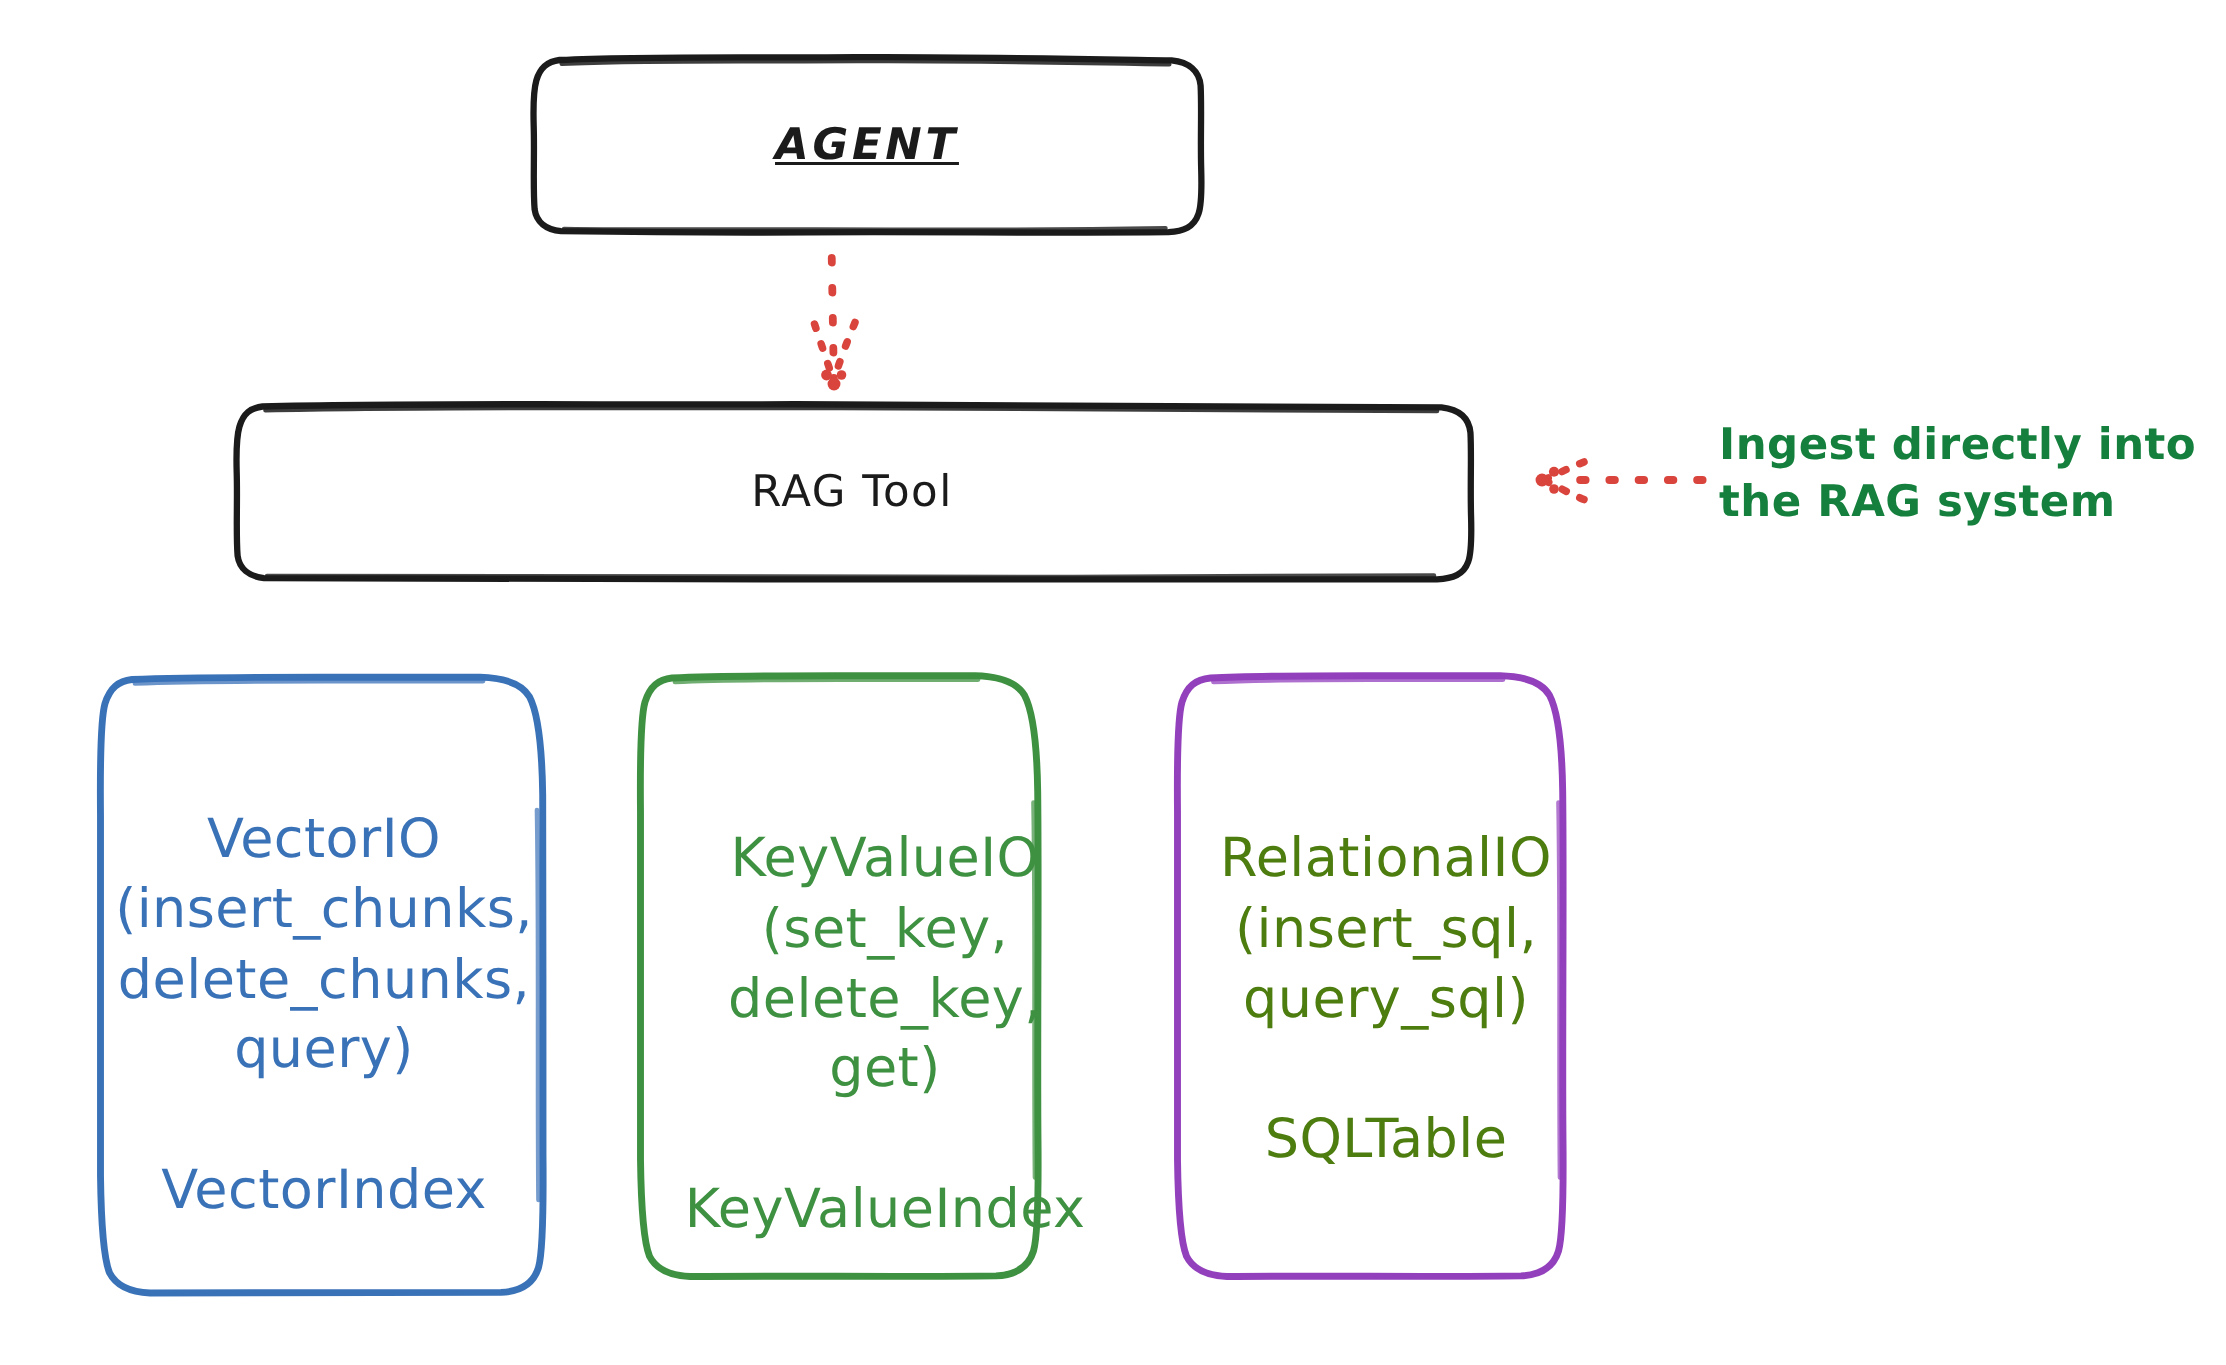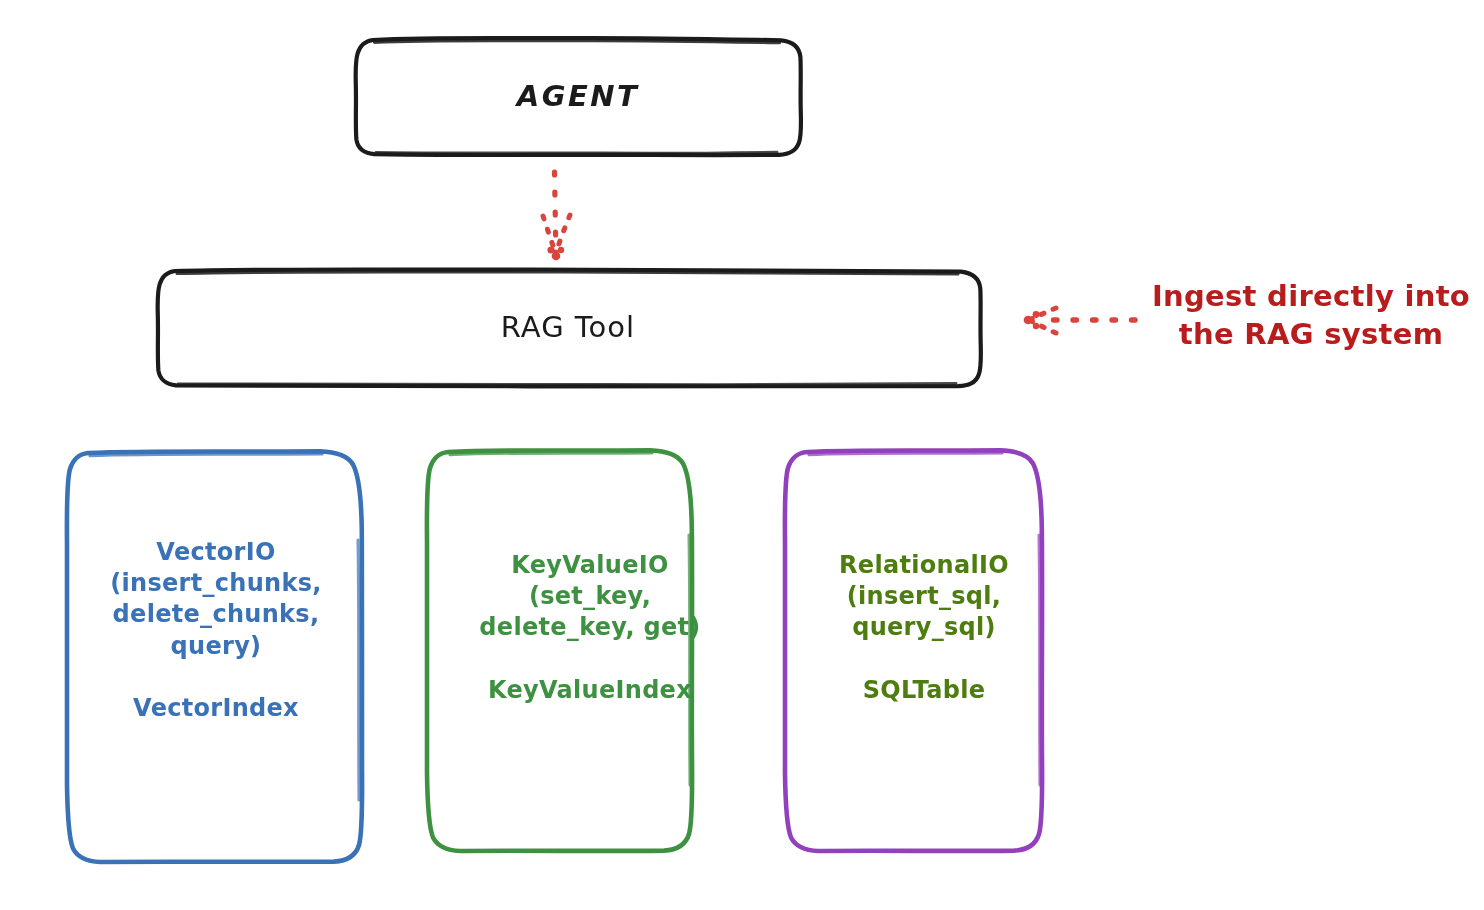--- a/index.html
+++ b/index.html
@@ -53,20 +53,21 @@
     width: 446px;
     height: 118px;
   }
   #agent-node .node-label {
     font-family: "DejaVu Sans", sans-serif;
     font-size: 29px;
     font-style: italic;
     font-weight: 600;
     color: #1b1b1b;
     letter-spacing: 2.5px;
+    text-decoration: underline;
   }
 
   
   #ragtool-node {
     left: 156px;
     top: 269px;
     width: 824px;
     height: 117px;
   }
   #ragtool-node .node-label {
@@ -76,22 +77,22 @@
     color: #1b1b1b;
     letter-spacing: 1px;
   }
 
   
   .store {
     align-items: flex-start;
     justify-content: center;
   }
   .store .node-label {
-    font-size: 24px;
-    font-weight: 700;
+    font-size: 36px;
+    font-weight: 400;
     line-height: 1.30;
     letter-spacing: 0.3px;
     text-align: center;
   }
 
   #vectorio-node {
     left: 68px;
     top: 450px;
     width: 296px;
     height: 414px;
@@ -116,22 +117,22 @@
     padding-top: 101px;
   }
   #relationalio-node .node-label { color: #4d7c0f; }
 
   
   #ingest-note {
     position: absolute;
     left: 1146px;
     top: 278px;
     width: 330px;
-    text-align: center;
-    color: #b91c1c;
+    text-align: left;
+    color: #15803d;
     font-family: "DejaVu Sans", sans-serif;
     font-size: 29px;
     font-weight: 600;
     line-height: 1.30;
     letter-spacing: 0.3px;
     white-space: pre-line;
   }
 </style>
 </head>
 <body>

